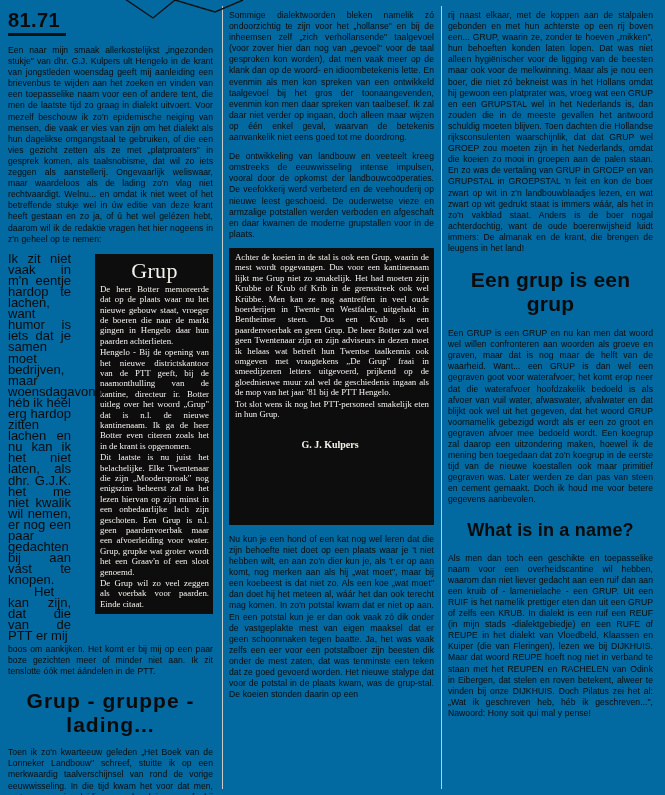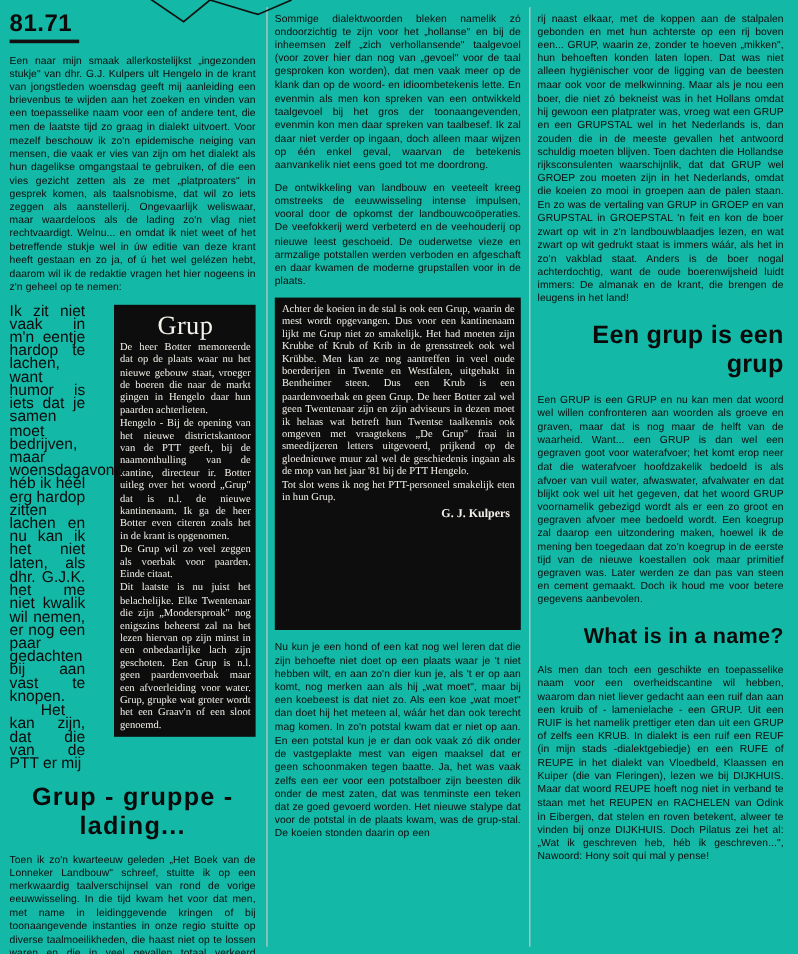--- a/index.html
+++ b/index.html
@@ -11,21 +11,21 @@
     width: 665px;
     height: 795px;
     overflow: hidden;
     font-family: "Liberation Sans", sans-serif;
     color: #0b0b0b;
   }
   .page {
     position: relative;
     width: 665px;
     height: 795px;
-    background: #14b8a6;
+    background: #0369a1;
   }
   .col {
     position: absolute;
     top: 0;
     width: 205px;
     height: 795px;
     box-sizing: border-box;
   }
   #col-left  { left: 8px; }
   #col-mid   { left: 229px; }
@@ -97,36 +97,36 @@
     margin: 2px 0 1px 0;
     letter-spacing: 0.3px;
   }
   .invert p {
     margin: 0 0 1px 0;
     font-size: 8.8px;
     line-height: 10.4px;
     text-align: justify;
   }
   .invert .sign {
-    text-align: right;
+    text-align: center;
     font-weight: bold;
     font-size: 10px;
-    margin-top: 4px;
+    margin-top: 20px;
     padding-right: 4px;
   }
 
   .hdr {
     font-size: 21px;
     font-weight: bold;
     line-height: 24px;
     text-align: center;
     margin: 12px 0 10px 0;
     letter-spacing: 0.2px;
   }
-  .hdr.left-al { text-align: right; }
+  .hdr.left-al { text-align: center; }
   .hdr.small { font-size: 18px; line-height: 21px; }
   .hdr-spread { letter-spacing: 1px; }
 
   
   .float-right-box {
     float: right;
     width: 118px;
     margin: 1px 0 0 4px;
   }
   .clearfix::after { content: ""; display: block; clear: both; }
@@ -150,33 +150,34 @@
 
     <p class="body"><span>Een naar mijn smaak allerkostelijkst „ingezonden stukje" van </span><b>dhr. G.J. Kulpers ult Hengelo</b><span> in de krant van jongstleden woensdag geeft mij aanleiding een brievenbus te wijden aan het zoeken en vinden van een toepasselike naam voor een of andere tent, die men de laatste tijd zo graag </span><b>in dialekt</b><span> uitvoert. Voor mezelf beschouw ik zo'n epidemische </span><b>neiging</b><span> van mensen, die vaak er vies van zijn om het dialekt als hun dagelikse omgangstaal te gebruiken, of die een vies gezicht zetten als ze met „platproaters" in gesprek komen, als </span><b>taalsnobisme,</b><span> dat wil zo iets zeggen als aanstellerij. Ongevaarlijk weliswaar, maar waardeloos als de lading zo'n vlag niet rechtvaardigt. Welnu... en omdat ik niet weet of het betreffende stukje wel in úw editie van deze krant heeft gestaan en zo ja, of ú het wel gelézen hebt, daarom wil ik de redaktie vragen het hier nogeens in z'n geheel op te nemen:</span></p>
 
     <div class="clearfix">
 
       <div class="float-right-box">
         <div class="invert" style="padding:3px 4px 4px 5px;min-height:310px;">
           <div class="kicker">Grup</div>
           <p>De heer Botter memoreerde dat op de plaats waar nu het nieuwe gebouw staat, vroeger de boeren die naar de markt gingen in Hengelo daar hun paarden achterlieten.</p>
           <p>Hengelo - Bij de opening van het nieuwe districtskantoor van de PTT geeft, bij de naamonthulling van de kantine, directeur ir. Botter uitleg over het woord „Grup" dat is n.l. de nieuwe kantinenaam. Ik ga de heer Botter even citeren zoals het in de krant is opgenomen.</p>
+          <p>Dit laatste is nu juist het belachelijke. Elke Twentenaar die zijn „Moodersproak" nog enigszins beheerst zal na het lezen hiervan op zijn minst in een onbedaarlijke lach zijn geschoten. Een Grup is n.l. geen paardenvoerbak maar een afvoerleiding voor water. Grup, grupke wat groter wordt het een Graav'n of een sloot genoemd.</p>
           <p>De Grup wil zo veel zeggen als voerbak voor paarden. Einde citaat.</p>
-          <p>Dit laatste is nu juist het belachelijke. Elke Twentenaar die zijn „Moodersproak" nog enigszins beheerst zal na het lezen hiervan op zijn minst in een onbedaarlijke lach zijn geschoten. Een Grup is n.l. geen paardenvoerbak maar een afvoerleiding voor water. Grup, grupke wat groter wordt het een Graav'n of een sloot genoemd.</p>
         </div>
       </div>
 
       <div class="narrow-col">
         <span>Ik zit niet vaak in m'n eentje hardop te lachen, want humor is iets dat je samen moet bedrijven, maar woensdagavond héb ik héél erg hardop zitten lachen en nu kan ik het niet laten, als dhr. G.J.K. het me niet kwalik wil nemen, er nog een paar gedachten bij aan vast te knopen.</span>
         <span class="indent"></span><span>Het</span>
         <span>kan zijn, dat die van de PTT er mij</span>
       </div>
 
     </div>
 
+    <p class="body" style="margin-top:3px;">boos om aankijken. Het komt er bij mij op een paar boze gezichten meer of minder niet aan. Ik zit tenslotte óók met áándelen in de PTT.</p>
 
     <div class="hdr hdr-spread">Grup  -  gruppe  -  lading...</div>
 
     <p class="body">Toen ik zo'n kwarteeuw geleden „Het Boek van de Lonneker Landbouw" schreef, stuitte ik op een merkwaardig taalverschijnsel van rond de vorige eeuwwisseling. In die tijd kwam het voor dat men, met name in leidinggevende kringen of bij toonaangevende instanties in onze regio stuitte op diverse taalmoeilikheden, die haast niet op te lossen waren en die in veel gevallen totaal verkeerd opgelost werden.</p>
 
   </div>
 
   <div class="col" id="col-mid">
 
     <p class="body" style="margin-top:10px;">Sommige dialektwoorden bleken namelik zó ondoorzichtig te zijn voor het „hollanse" en bij de inheemsen zelf „zich verhollansende" taalgevoel (voor zover hier dan nog van „gevoel" voor de taal gesproken kon worden), dat men vaak meer op de klank dan op de woord- en idioombetekenis lette. En evenmin als men kon spreken van een ontwikkeld taalgevoel bij het gros der toonaangevenden, evenmin kon men daar spreken van taalbesef. Ik zal daar niet verder op ingaan, doch alleen maar wijzen op één enkel geval, waarvan de betekenis aanvankelik niet eens goed tot me doordrong.</p>

